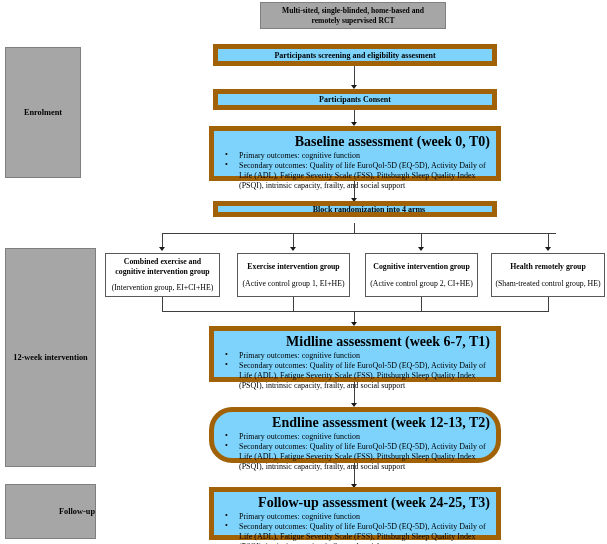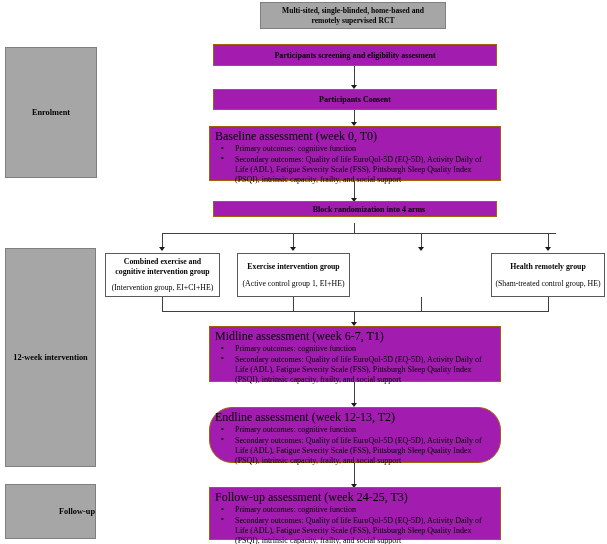--- a/index.html
+++ b/index.html
@@ -40,38 +40,38 @@
     text-align: center;
     font-weight: bold;
     font-size: 7.6px;
     line-height: 1.3;
     padding: 2px 16px;
   }
 
   
   .box {
     position: absolute;
-    background: #a21caf;
-    border: 1px solid #a16207;
+    background: #7dd3fc;
+    border: 5px solid #a16207;
   }
   .box-center {
     display: flex;
     align-items: center;
     justify-content: center;
     text-align: center;
     font-weight: bold;
     font-size: 8px;
   }
 
   
   .assess { padding: 3px 6px 3px 5px; }
   .assess .ahead {
-    text-align: left;
-    font-weight: normal;
-    font-size: 12px;
+    text-align: right;
+    font-weight: bold;
+    font-size: 14px;
     line-height: 1.15;
     margin: 0 0 0.5px 0;
   }
   .assess ul {
     margin: 0;
     padding: 0;
     list-style: none;
   }
   .assess li {
     font-size: 8px;
@@ -123,21 +123,21 @@
 </style>
 </head>
 <body>
 
 <div class="canvas">
 
   <div class="title-banner" style="left:260px; top:2px; width:186px; height:27px;">
     <span>Multi-sited, single-blinded, home-based and remotely supervised RCT</span>
   </div>
 
-  <div class="phase" style="left:5px; top:47px; width:92px; height:131px;">
+  <div class="phase" style="left:5px; top:47px; width:76px; height:131px;">
     <span>Enrolment</span>
   </div>
 
   <div class="phase" style="left:5px; top:248px; width:91px; height:219px;">
     <span>12-week intervention</span>
   </div>
 
   <div class="phase" style="left:5px; top:484px; width:91px; height:55px;justify-content:flex-end;">
     <span>Follow-up</span>
   </div>
@@ -189,20 +189,24 @@
   <div class="arm" style="left:105px; top:253px; width:115px; height:44px;">
     <div class="arm-title">Combined exercise and cognitive intervention group</div>
     <div class="arm-sub">(Intervention group, EI+CI+HE)</div>
   </div>
 
   <div class="arm" style="left:237px; top:253px; width:113px; height:44px;">
     <div class="arm-title">Exercise intervention group</div>
     <div class="arm-sub">(Active control group 1, EI+HE)</div>
   </div>
 
+  <div class="arm" style="left:365px; top:253px; width:113px; height:44px;">
+    <div class="arm-title">Cognitive intervention group</div>
+    <div class="arm-sub">(Active control group 2, CI+HE)</div>
+  </div>
 
   <div class="arm" style="left:491px; top:253px; width:114px; height:44px;">
     <div class="arm-title">Health remotely group</div>
     <div class="arm-sub">(Sham-treated control group, HE)</div>
   </div>
 
   <div class="vline" style="left:162px; top:297px; height:14px;"></div>
   <div class="vline" style="left:293px; top:297px; height:14px;"></div>
   <div class="vline" style="left:421px; top:297px; height:14px;"></div>
   <div class="vline" style="left:548px; top:297px; height:14px;"></div>

